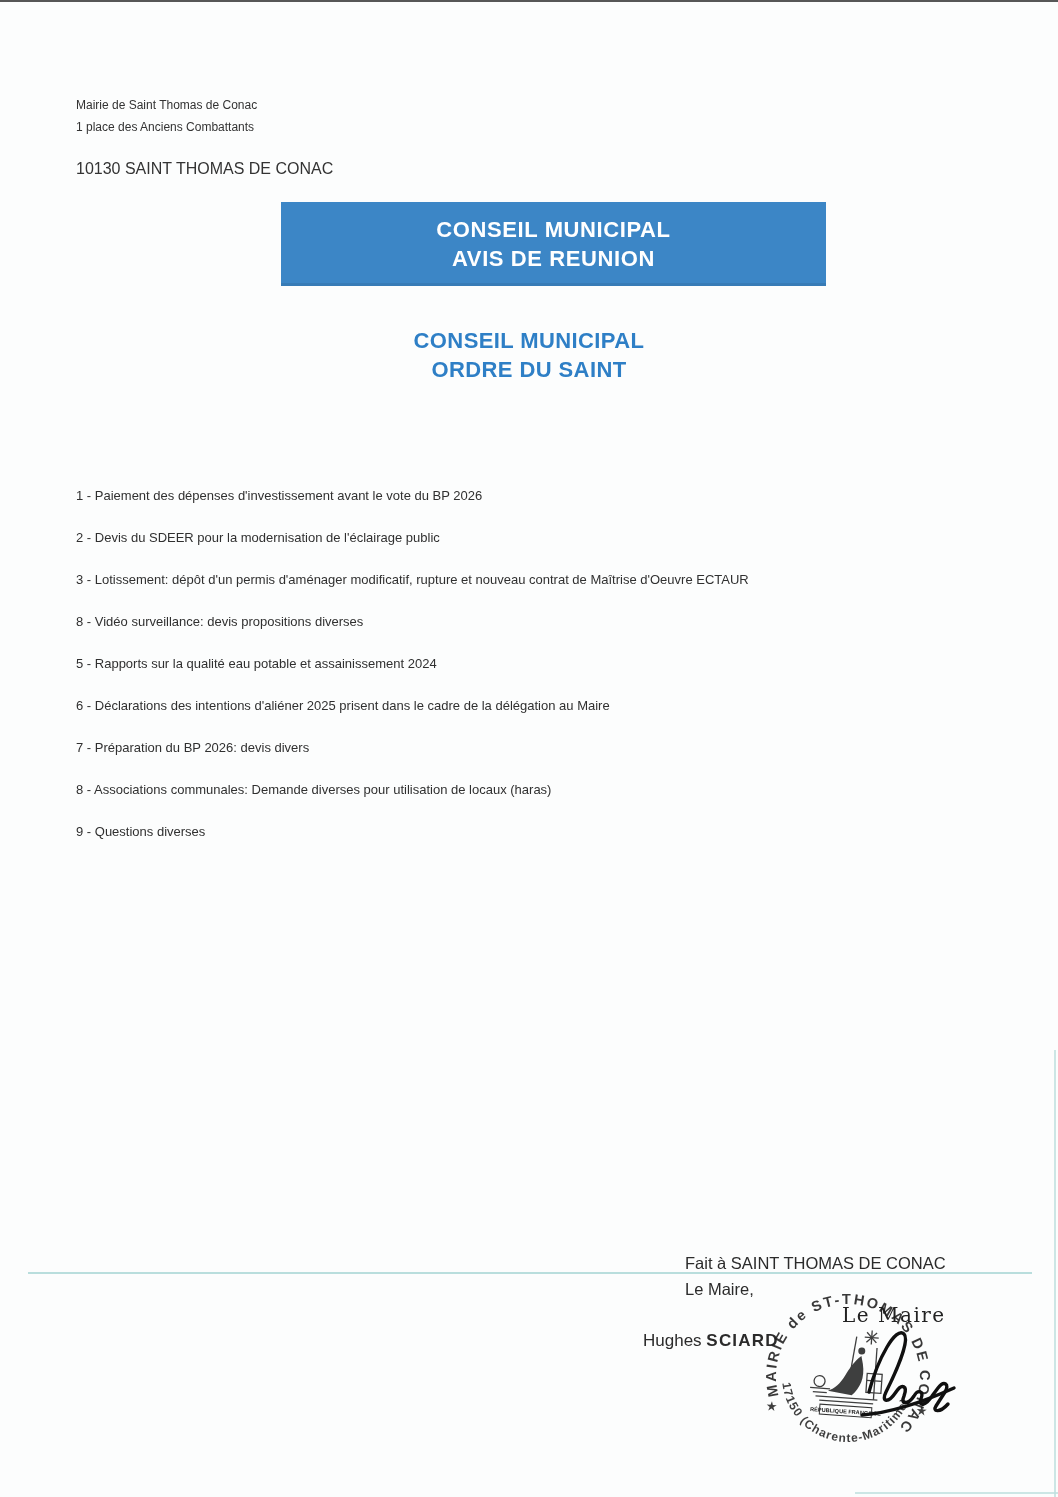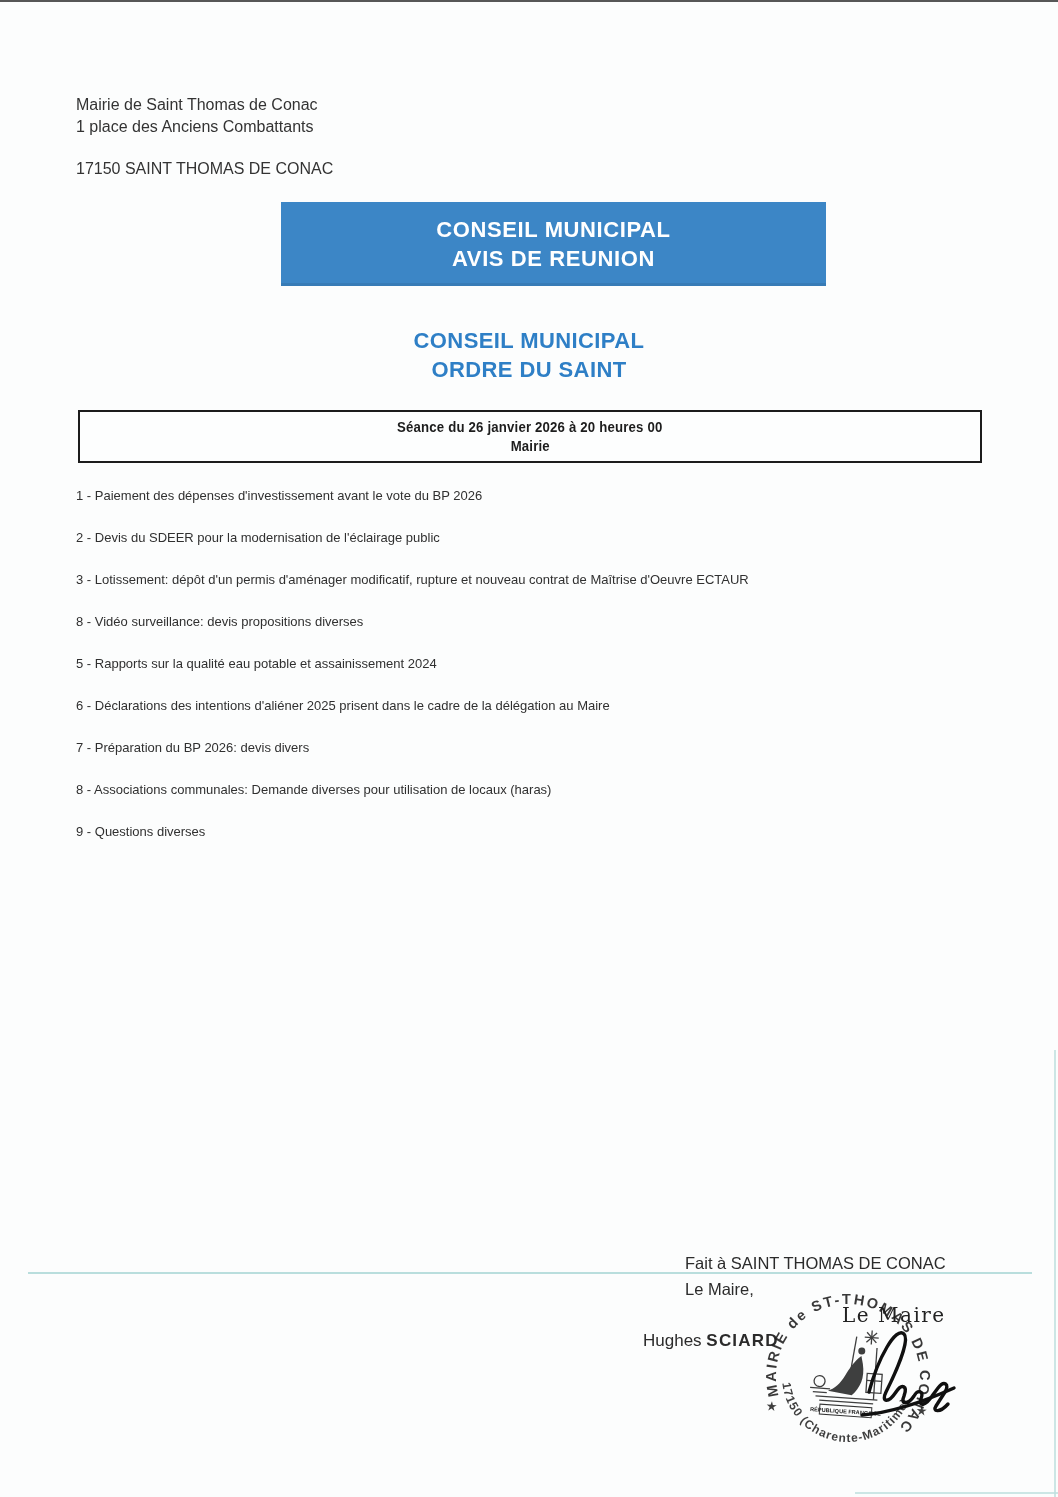--- a/index.html
+++ b/index.html
@@ -10,21 +10,21 @@
     background:#fcfdfd;
     font-family:"Liberation Sans", sans-serif;
     color:#2e2e2e;
     overflow:hidden;
   }
   .scanline-top{position:absolute;top:0;left:0;width:100%;height:2px;background:#3a3a3a;opacity:.85;}
   .scanline-teal{position:absolute;top:1272px;left:28px;width:1004px;height:2px;background:#b9dedd;}
   .scanline-right{position:absolute;top:1050px;right:2px;width:2px;height:447px;background:#bfe0de;opacity:.8;}
   .scanline-bottom{position:absolute;bottom:3px;left:855px;width:203px;height:2px;background:#bfe0de;opacity:.8;}
 
-  .sender{position:absolute;left:76px;top:94px;font-size:16px;line-height:22px;color:#333;}
+  .sender{position:absolute;left:76px;top:94px;font-size:12px;line-height:22px;color:#333;}
   .sender-cp{position:absolute;left:76px;top:158px;font-size:16px;line-height:22px;color:#333;}
 
   .banner{
     position:absolute;left:281px;top:202px;width:545px;height:84px;
     background:#3c86c6;color:#fff;
     display:flex;flex-direction:column;align-items:center;justify-content:center;
     font-weight:bold;font-size:22px;line-height:29px;letter-spacing:.6px;
     box-shadow:inset 0 -3px 0 rgba(0,0,0,.08);
   }
 
@@ -62,36 +62,32 @@
 
   <div class="scanline-top"></div>
   <div class="scanline-teal"></div>
   <div class="scanline-right"></div>
   <div class="scanline-bottom"></div>
 
   <div class="sender">
     <div>Mairie de Saint Thomas de Conac</div>
     <div>1 place des Anciens Combattants</div>
   </div>
-  <div class="sender-cp">17150 SAINT THOMAS DE CONAC</div>
+  <div class="sender-cp">10130 SAINT THOMAS DE CONAC</div>
 
   <div class="banner">
     <div>CONSEIL MUNICIPAL</div>
     <div>AVIS DE REUNION</div>
   </div>
 
   <div class="heading">
     <div>CONSEIL MUNICIPAL</div>
     <div>ORDRE DU SAINT</div>
   </div>
 
-  <div class="session-box">
-    <div><span class="condensed">Séance du 26 janvier 2026 à 20 heures 00</span></div>
-    <div><span class="condensed">Mairie</span></div>
-  </div>
 
   <div class="agenda">
       <div class="agenda-item">1 - Paiement des dépenses d'investissement avant le vote du BP 2026</div>
       <div class="agenda-item">2 - Devis du SDEER pour la modernisation de l'éclairage public</div>
       <div class="agenda-item">3 - Lotissement: dépôt d'un permis d'aménager modificatif, rupture et nouveau contrat de Maîtrise d'Oeuvre ECTAUR</div>
       <div class="agenda-item">8 - Vidéo surveillance: devis propositions diverses</div>
       <div class="agenda-item">5 - Rapports sur la qualité eau potable et assainissement 2024</div>
       <div class="agenda-item">6 - Déclarations des intentions d'aliéner 2025 prisent dans le cadre de la délégation au Maire</div>
       <div class="agenda-item">7 - Préparation du BP 2026: devis divers</div>
       <div class="agenda-item">8 - Associations communales: Demande diverses pour utilisation de locaux (haras)</div>

